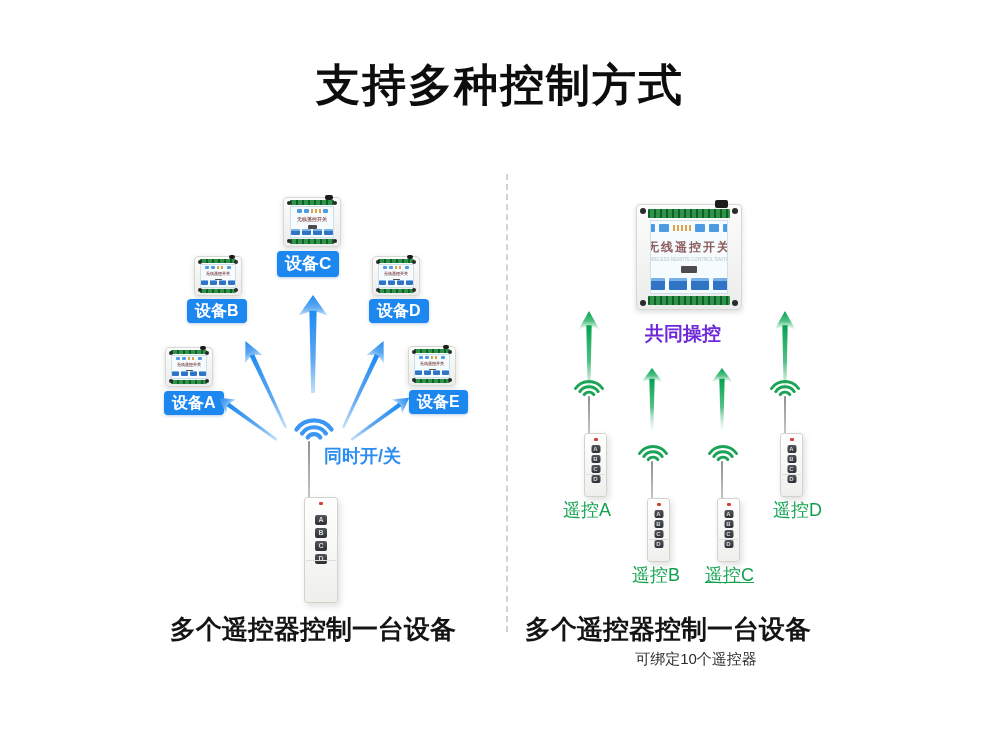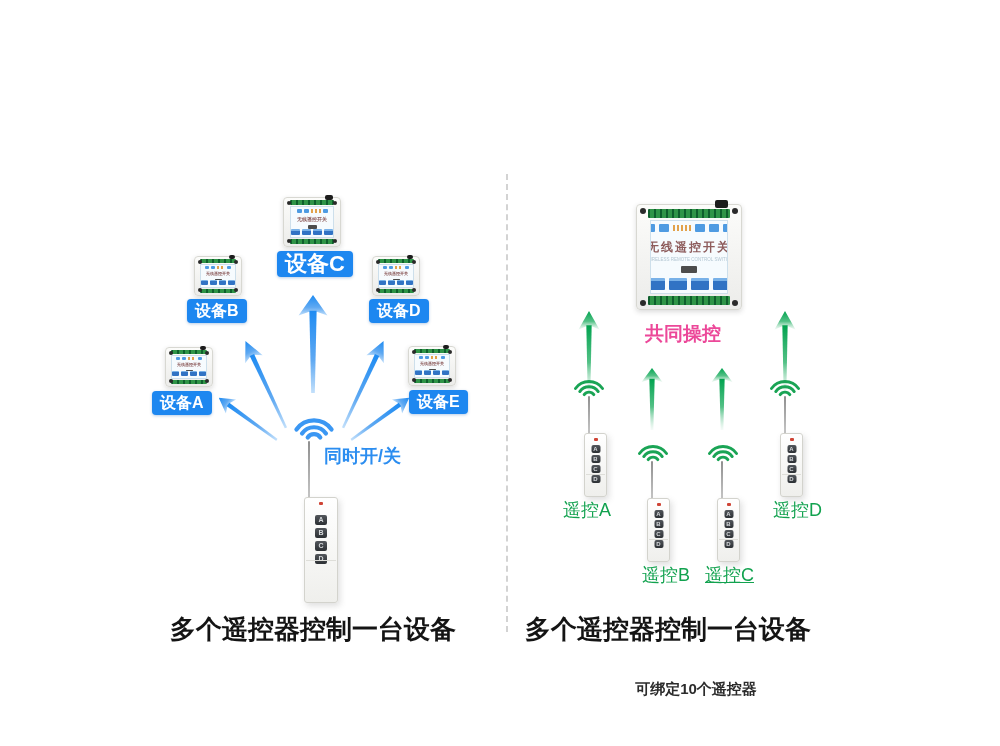--- a/index.html
+++ b/index.html
@@ -6,25 +6,25 @@
   .canvas{position:relative;width:1000px;height:746px;background:#fff;overflow:hidden;
           font-family:"Liberation Sans",sans-serif;}
   .title{position:absolute;left:0;right:0;top:56px;margin:0;text-align:center;
          font-size:44px;font-weight:bold;color:#0d0d0d;letter-spacing:2px;}
   .divider{position:absolute;left:506px;top:174px;height:458px;border-left:2px dashed #d3d3d3;}
 
   
   .tag{position:absolute;background:#1d87f0;color:#fff;font-weight:bold;font-size:16px;
        line-height:24px;height:24px;padding:0 8px;border-radius:4px;white-space:nowrap;
        box-shadow:0 1px 3px rgba(20,90,170,.3);}
-  .tag.md{font-size:22px;line-height:26px;height:26px;}
+  .tag.md{font-size:17px;line-height:26px;height:26px;}
 
   
   .sig-text{position:absolute;color:#2b8df0;font-weight:bold;font-size:18px;white-space:nowrap;}
-  .grp-text{position:absolute;color:#ec4899;font-weight:bold;font-size:19px;white-space:nowrap;text-align:right;}
+  .grp-text{position:absolute;color:#6d28d9;font-weight:bold;font-size:19px;white-space:nowrap;text-align:right;}
   .green-label{position:absolute;color:#12a24f;font-size:18px;white-space:nowrap;}
   .caption{position:absolute;color:#141414;font-weight:bold;font-size:26px;text-align:center;}
   .subcaption{position:absolute;color:#2b2b2b;font-size:15px;text-align:center;}
 
   
   .dev{position:absolute;background:linear-gradient(180deg,#fcfcfa,#ececе9);
        background:linear-gradient(180deg,#fcfcfa,#ececea);
        border:1px solid #d8d8d2;border-radius:4px;box-shadow:0 2px 5px rgba(60,60,60,.18);}
   .dev.sm{width:46px;height:38px;}
   .dev.md{width:56px;height:48px;}
@@ -121,20 +121,21 @@
     <linearGradient id="gradGreen" x1="0" y1="0" x2="0" y2="1">
       <stop offset="0" stop-color="#00a24e"></stop>
       <stop offset="0.55" stop-color="#35b671" stop-opacity="0.85"></stop>
       <stop offset="1" stop-color="#9fd9ba" stop-opacity="0.1"></stop>
     </linearGradient>
   </defs>
 </svg>
 
 <div class="canvas">
 
+  <h1 class="title">支持多种控制方式</h1>
   <div class="divider"></div>
 
   <div>
 
     <div class="dev sm" style="left:165px;top:347px;">
       <i class="screw tl"></i>
         <i class="screw tr"></i>
         <i class="screw bl"></i>
         <i class="screw br"></i>
       <i class="strip top"></i>
@@ -255,21 +256,21 @@
         <div class="relays">
             <i></i>
             <i></i>
             <i></i>
             <i></i>
           </div>
       </div>
       <i class="strip bottom"></i>
     </div>
 
-    <div class="tag" style="left:152px;top:391px;">设备A</div>
+    <div class="tag" style="left:164px;top:391px;">设备A</div>
     <div class="tag" style="left:187px;top:299px;">设备B</div>
     <div class="tag md" style="left:277px;top:251px;">设备C</div>
     <div class="tag" style="left:369px;top:299px;">设备D</div>
     <div class="tag" style="left:409px;top:390px;">设备E</div>
 
     <svg class="arrow" style="left:298px;top:295px;width:30px;height:98px;" viewBox="0 0 28 100" preserveAspectRatio="none">
       <polygon fill="url(#gradBlue)" points="14,0 27.5,21 17.5,17 10.5,17 0.5,21"></polygon>
       <polygon fill="url(#gradBlue)" points="10.6,16 17.4,16 15.7,100 12.3,100"></polygon>
     </svg>
     <svg class="arrow" style="left:276px;top:332px;width:20px;height:96px;transform:rotate(-25deg);" viewBox="0 0 28 100" preserveAspectRatio="none">
@@ -431,21 +432,21 @@
           <div class="r-btn">A</div>
           <div class="r-btn">B</div>
           <div class="r-btn">C</div>
           <div class="r-btn">D</div>
         </div>
         <i class="r-seam"></i>
       </div>
     </div>
 
     <div class="green-label" style="left:563px;top:498px;">遥控A</div>
-    <div class="green-label" style="left:632px;top:563px;margin-left:10px;">遥控B</div>
+    <div class="green-label" style="left:632px;top:563px;">遥控B</div>
     <div class="green-label" style="left:705px;top:563px;text-decoration:underline;">遥控C</div>
     <div class="green-label" style="left:773px;top:498px;">遥控D</div>
 
     <div class="caption" style="left:472px;top:612px;width:392px;">多个遥控器控制一台设备</div>
-    <div class="subcaption" style="left:500px;top:680px;width:392px;font-weight:bold;">可绑定10个遥控器</div>
+    <div class="subcaption" style="left:500px;top:650px;width:392px;">可绑定10个遥控器</div>
   </div>
 
 </div>
 
 </body></html>

